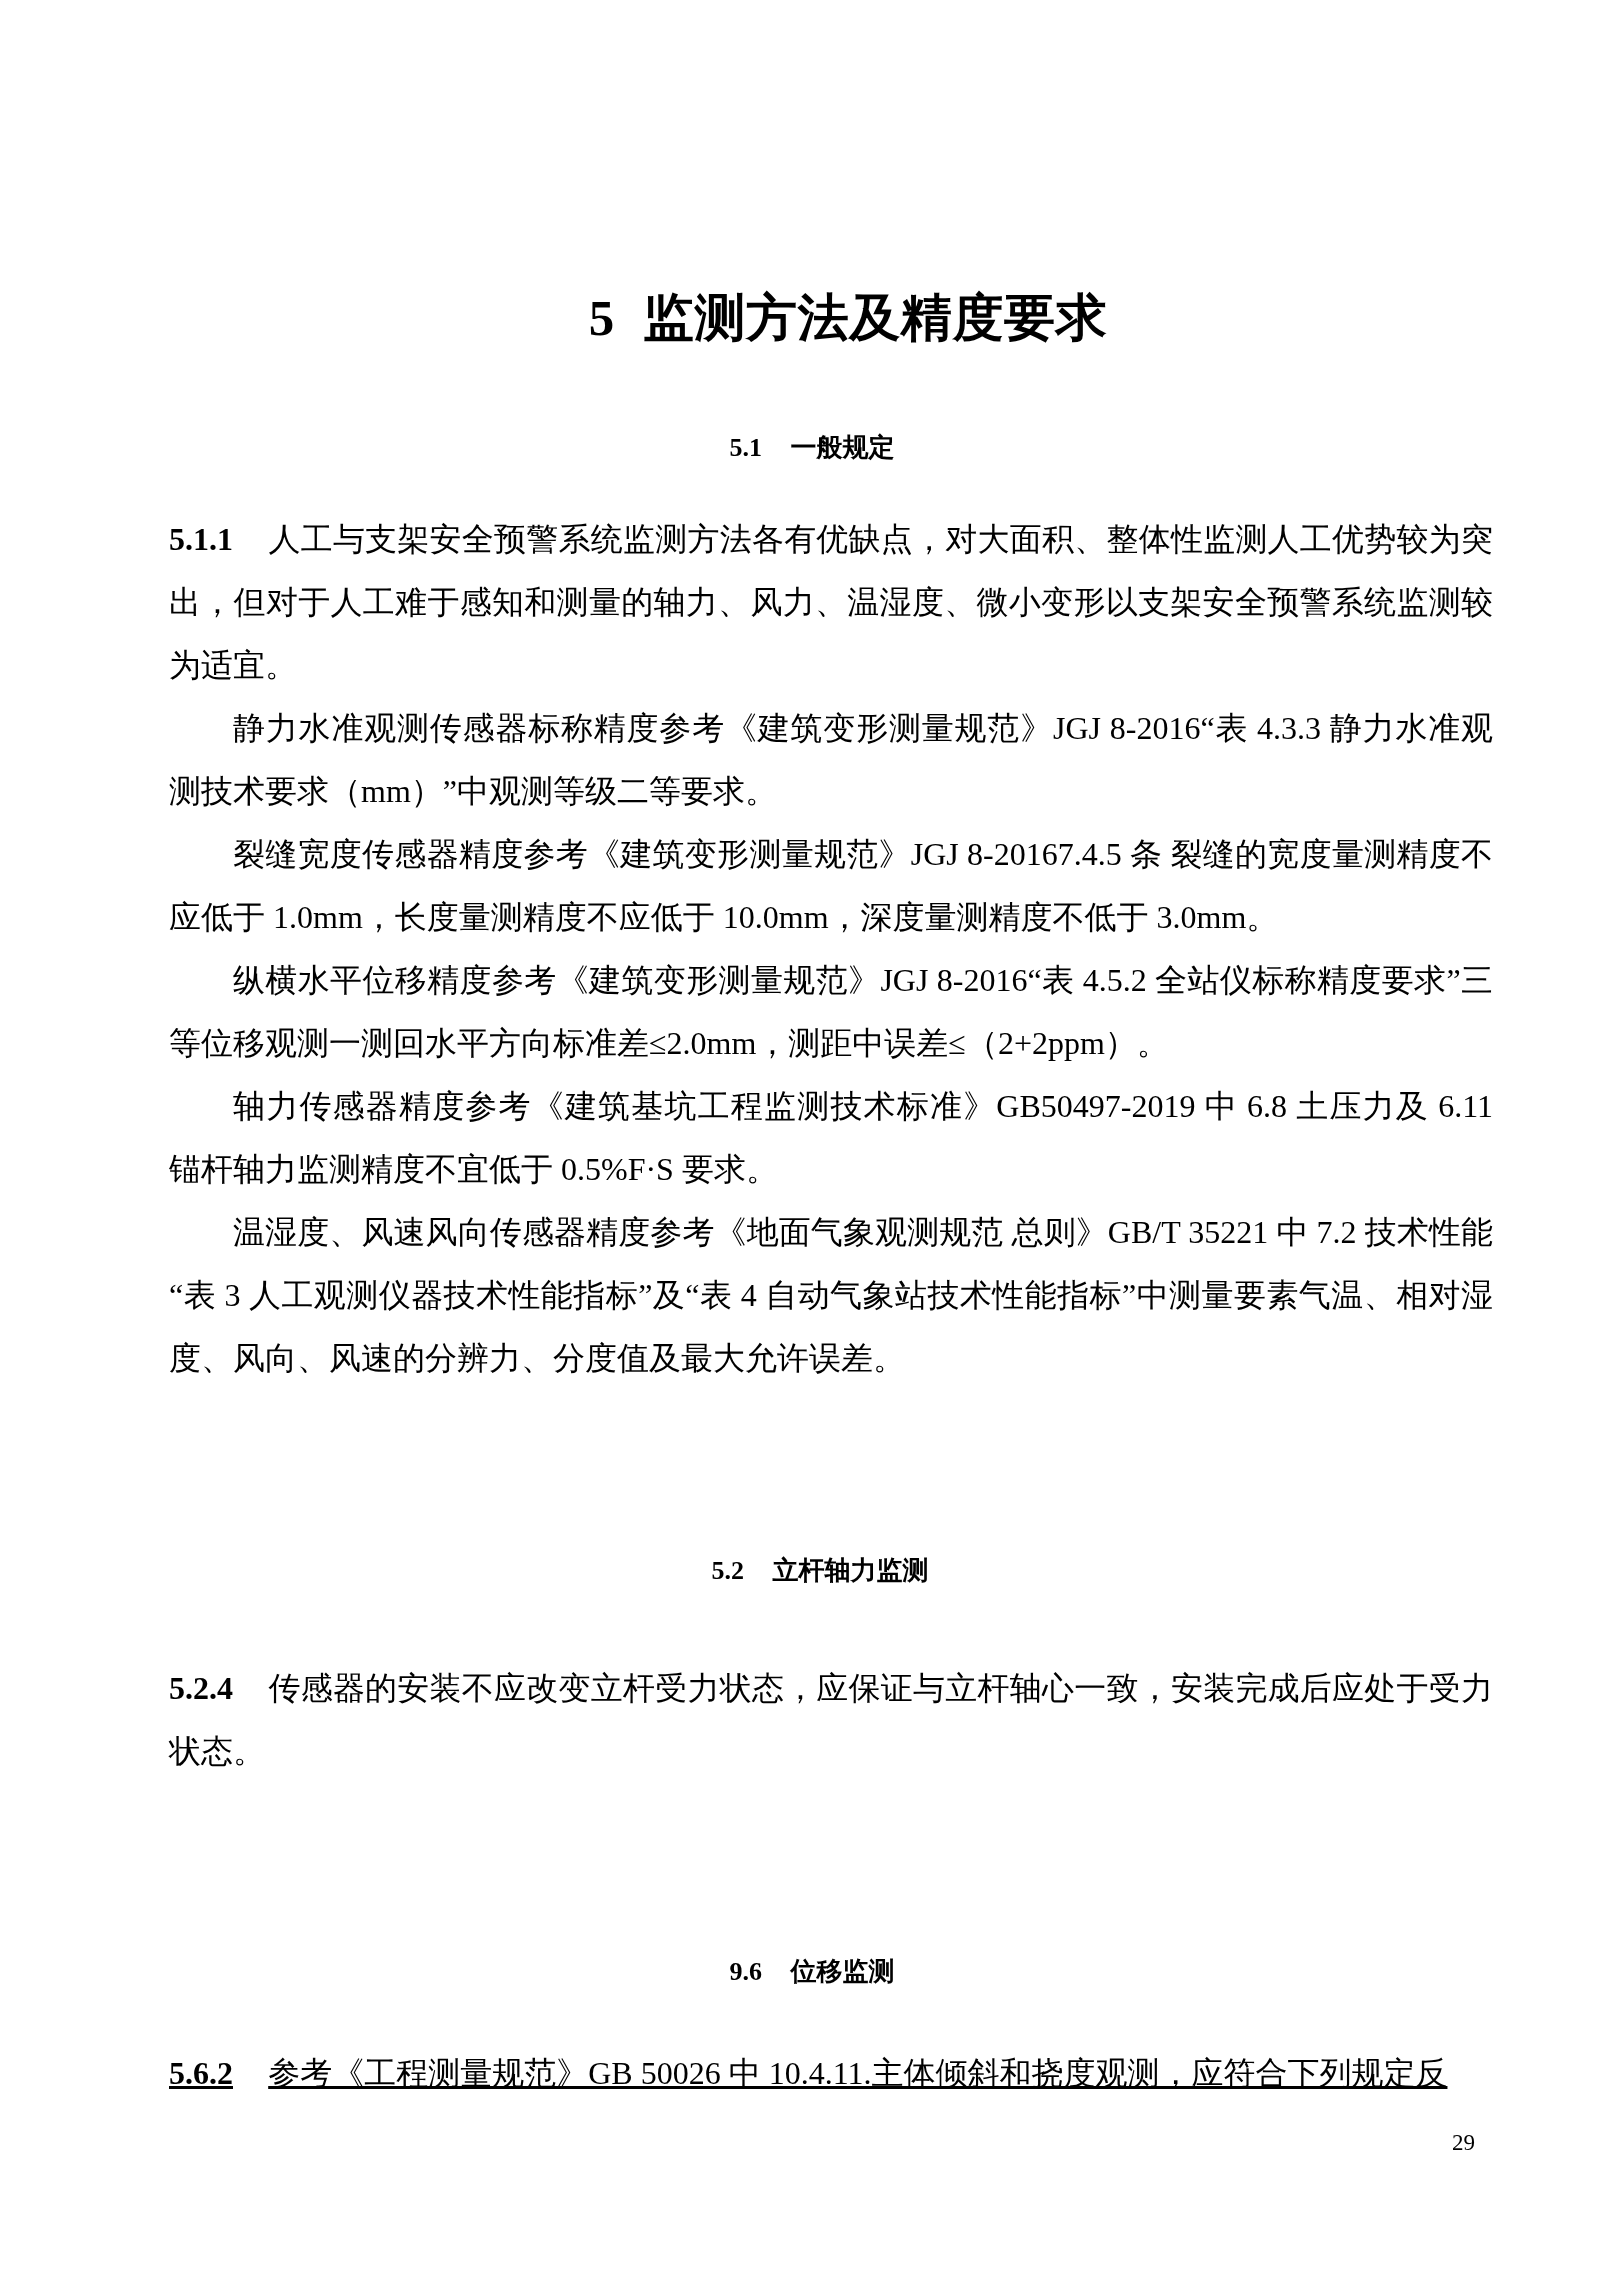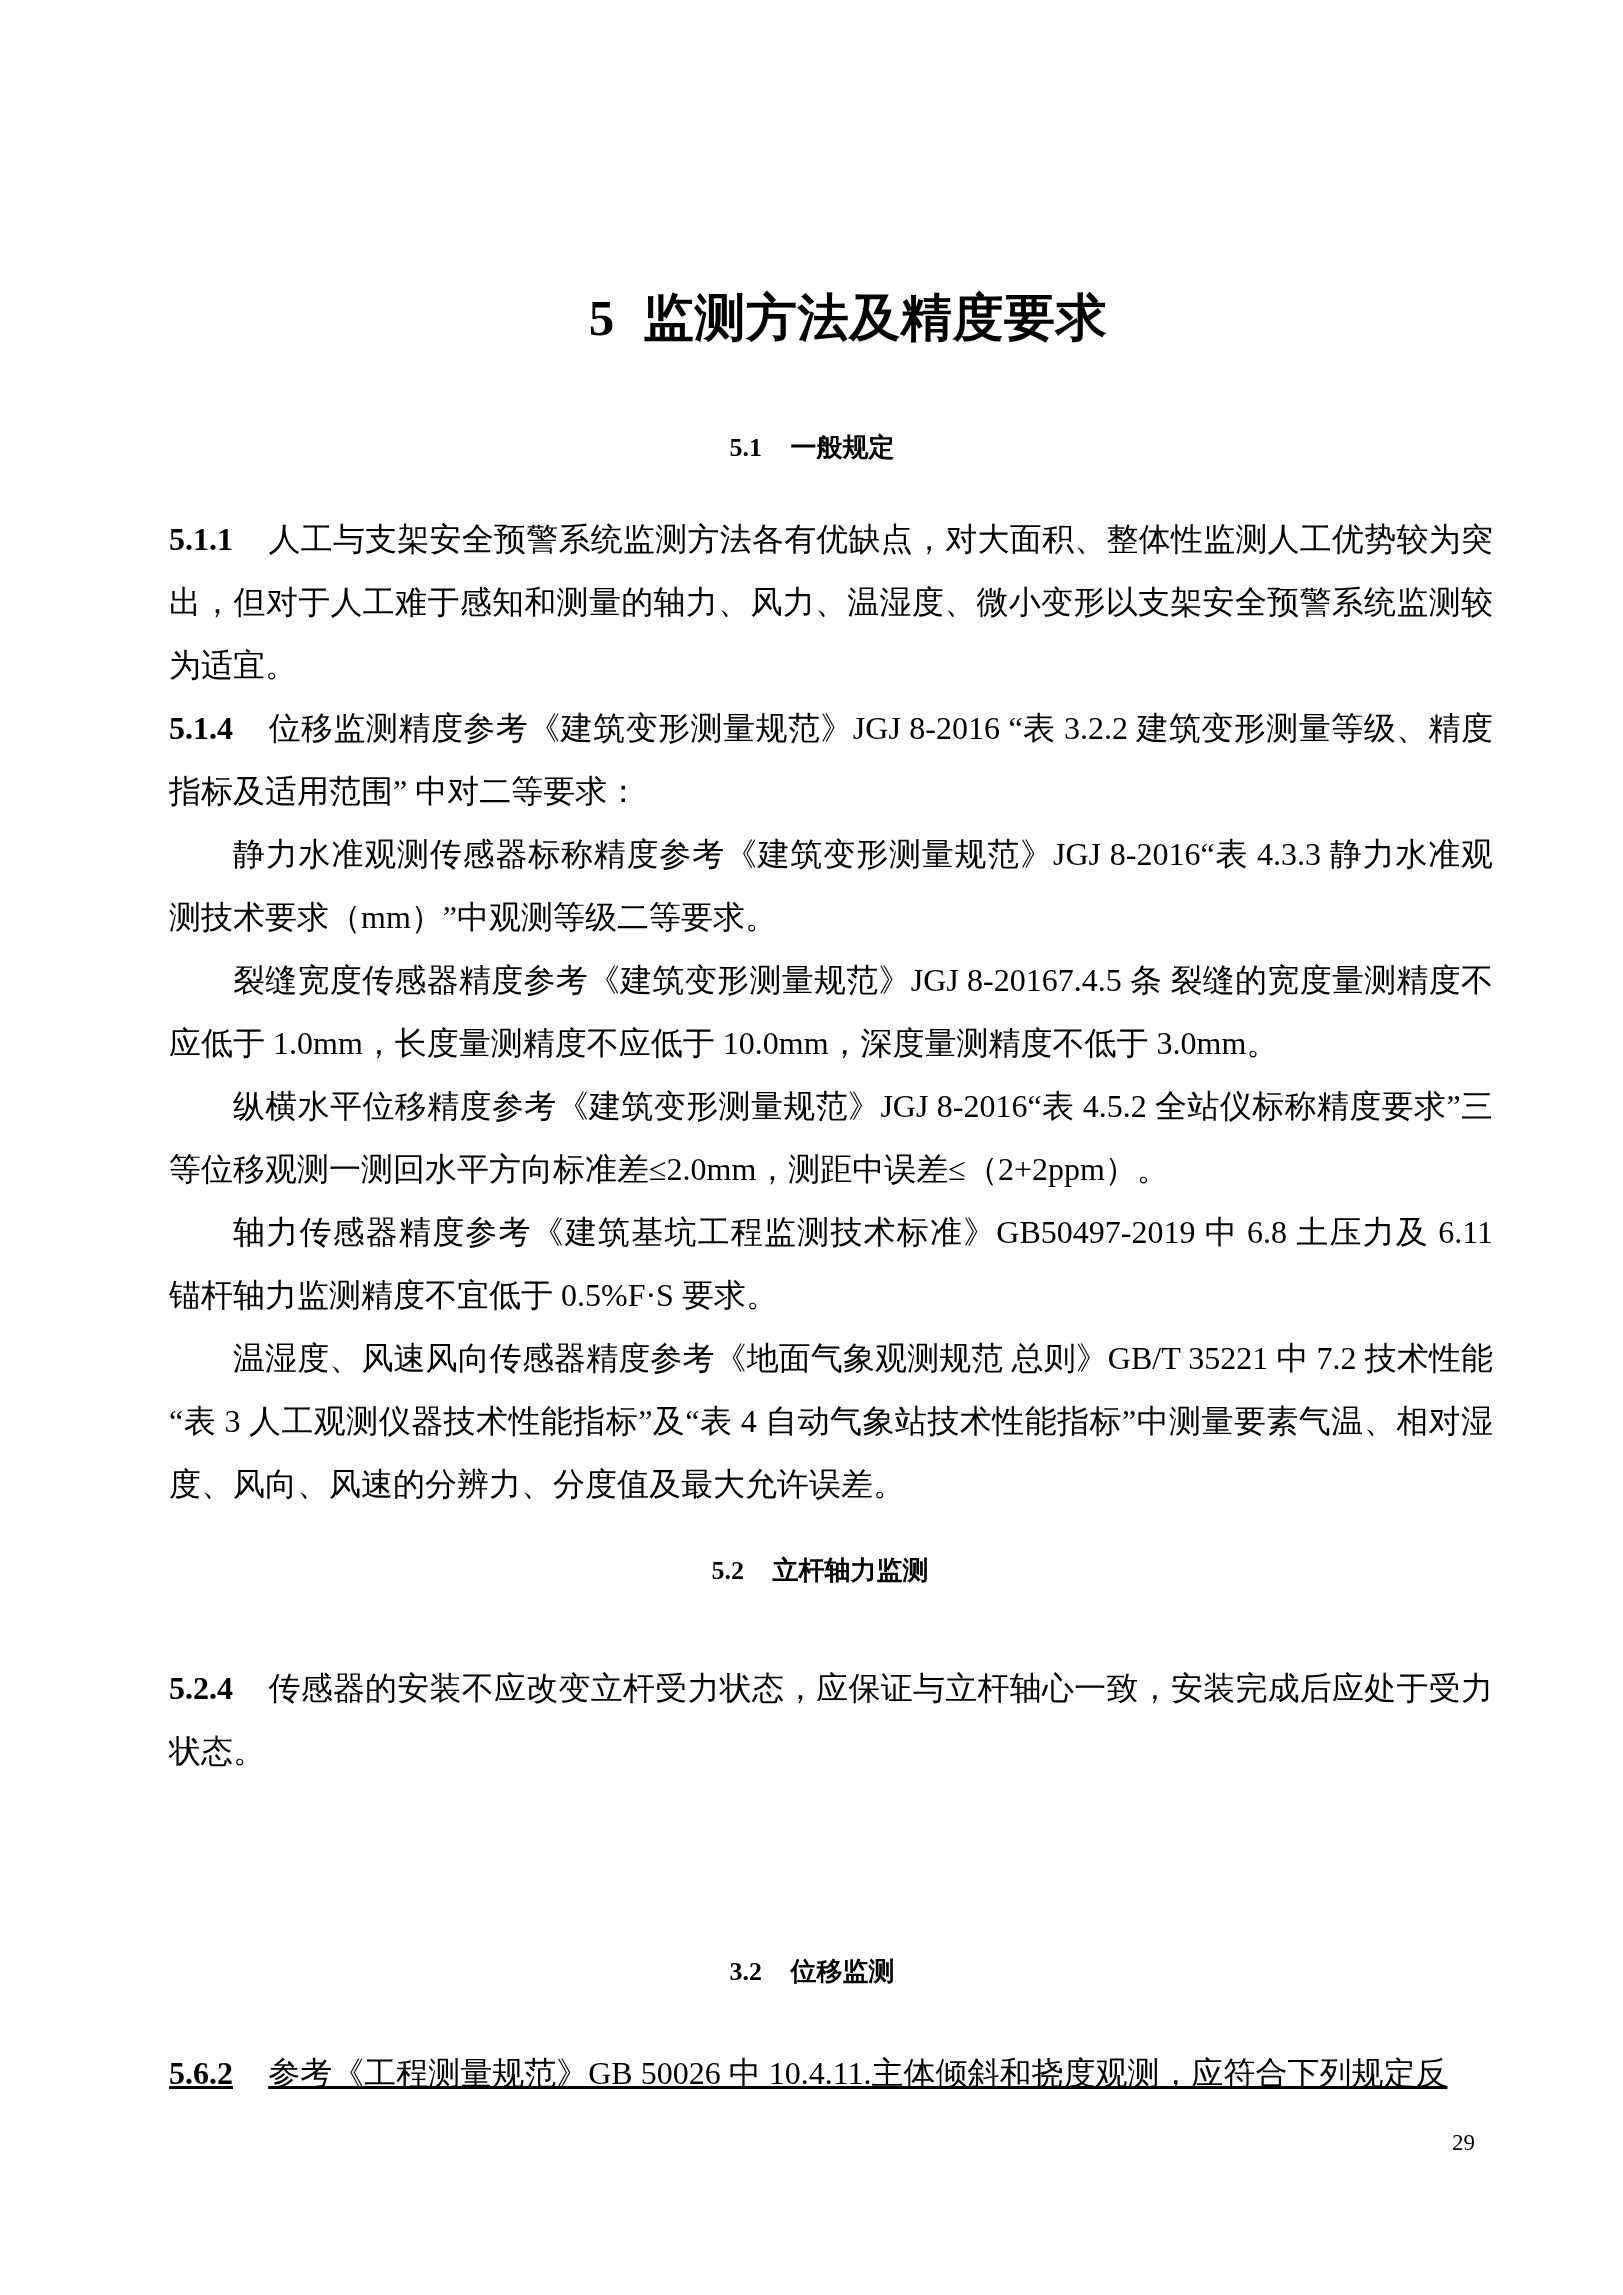--- a/index.html
+++ b/index.html
@@ -92,42 +92,39 @@
   </h1>
 
   <h2 class="section-heading" id="section-51-heading">
     <span class="num">5.1</span><span>一般规定</span>
   </h2>
 
   <div class="body-block" id="body-block-1">
     <p>
       <span class="clause-num">5.1.1</span><span>人工与支架安全预警系统监测方法各有优缺点，对大面积、整体性监测人工优势较为突出，但对于人工难于感知和测量的轴力、风力、温湿度、微小变形以支架安全预警系统监测较为适宜。</span>
     </p>
-    <p>
-      <span class="clause-num">5.1.4</span><span>位移监测精度参考《建筑变形测量规范》JGJ 8-2016 “表 3.2.2 建筑变形测量等级、精度指标及适用范围” 中对二等要求：</span>
-    </p>
     <p class="indent">静力水准观测传感器标称精度参考《建筑变形测量规范》JGJ 8-2016“表 4.3.3 静力水准观测技术要求（mm）”中观测等级二等要求。</p>
     <p class="indent">裂缝宽度传感器精度参考《建筑变形测量规范》JGJ 8-20167.4.5 条 裂缝的宽度量测精度不应低于 1.0mm，长度量测精度不应低于 10.0mm，深度量测精度不低于 3.0mm。</p>
     <p class="indent">纵横水平位移精度参考《建筑变形测量规范》JGJ 8-2016“表 4.5.2 全站仪标称精度要求”三等位移观测一测回水平方向标准差≤2.0mm，测距中误差≤（2+2ppm）。</p>
     <p class="indent">轴力传感器精度参考《建筑基坑工程监测技术标准》GB50497-2019 中 6.8 土压力及 6.11 锚杆轴力监测精度不宜低于 0.5%F·S 要求。</p>
     <p class="indent">温湿度、风速风向传感器精度参考《地面气象观测规范 总则》GB/T 35221 中 7.2 技术性能“表 3 人工观测仪器技术性能指标”及“表 4 自动气象站技术性能指标”中测量要素气温、相对湿度、风向、风速的分辨力、分度值及最大允许误差。</p>
   </div>
 
   <h2 class="section-heading" id="section-52-heading">
     <span class="num">5.2</span><span>立杆轴力监测</span>
   </h2>
 
   <div class="body-block" id="body-block-2">
     <p>
       <span class="clause-num">5.2.4</span><span>传感器的安装不应改变立杆受力状态，应保证与立杆轴心一致，安装完成后应处于受力状态。</span>
     </p>
   </div>
 
   <h2 class="section-heading" id="section-53-heading">
-    <span class="num">3.2</span><span>位移监测</span>
+    <span class="num">9.6</span><span>位移监测</span>
   </h2>
 
   <div class="body-block" id="body-block-3">
     <p>
       <span class="clause-num">5.6.2</span><span>参考《工程测量规范》GB 50026 中 10.4.11.主体倾斜和挠度观测，应符合下列规定反</span>
     </p>
   </div>
 
   <div class="page-number">29</div>
 

